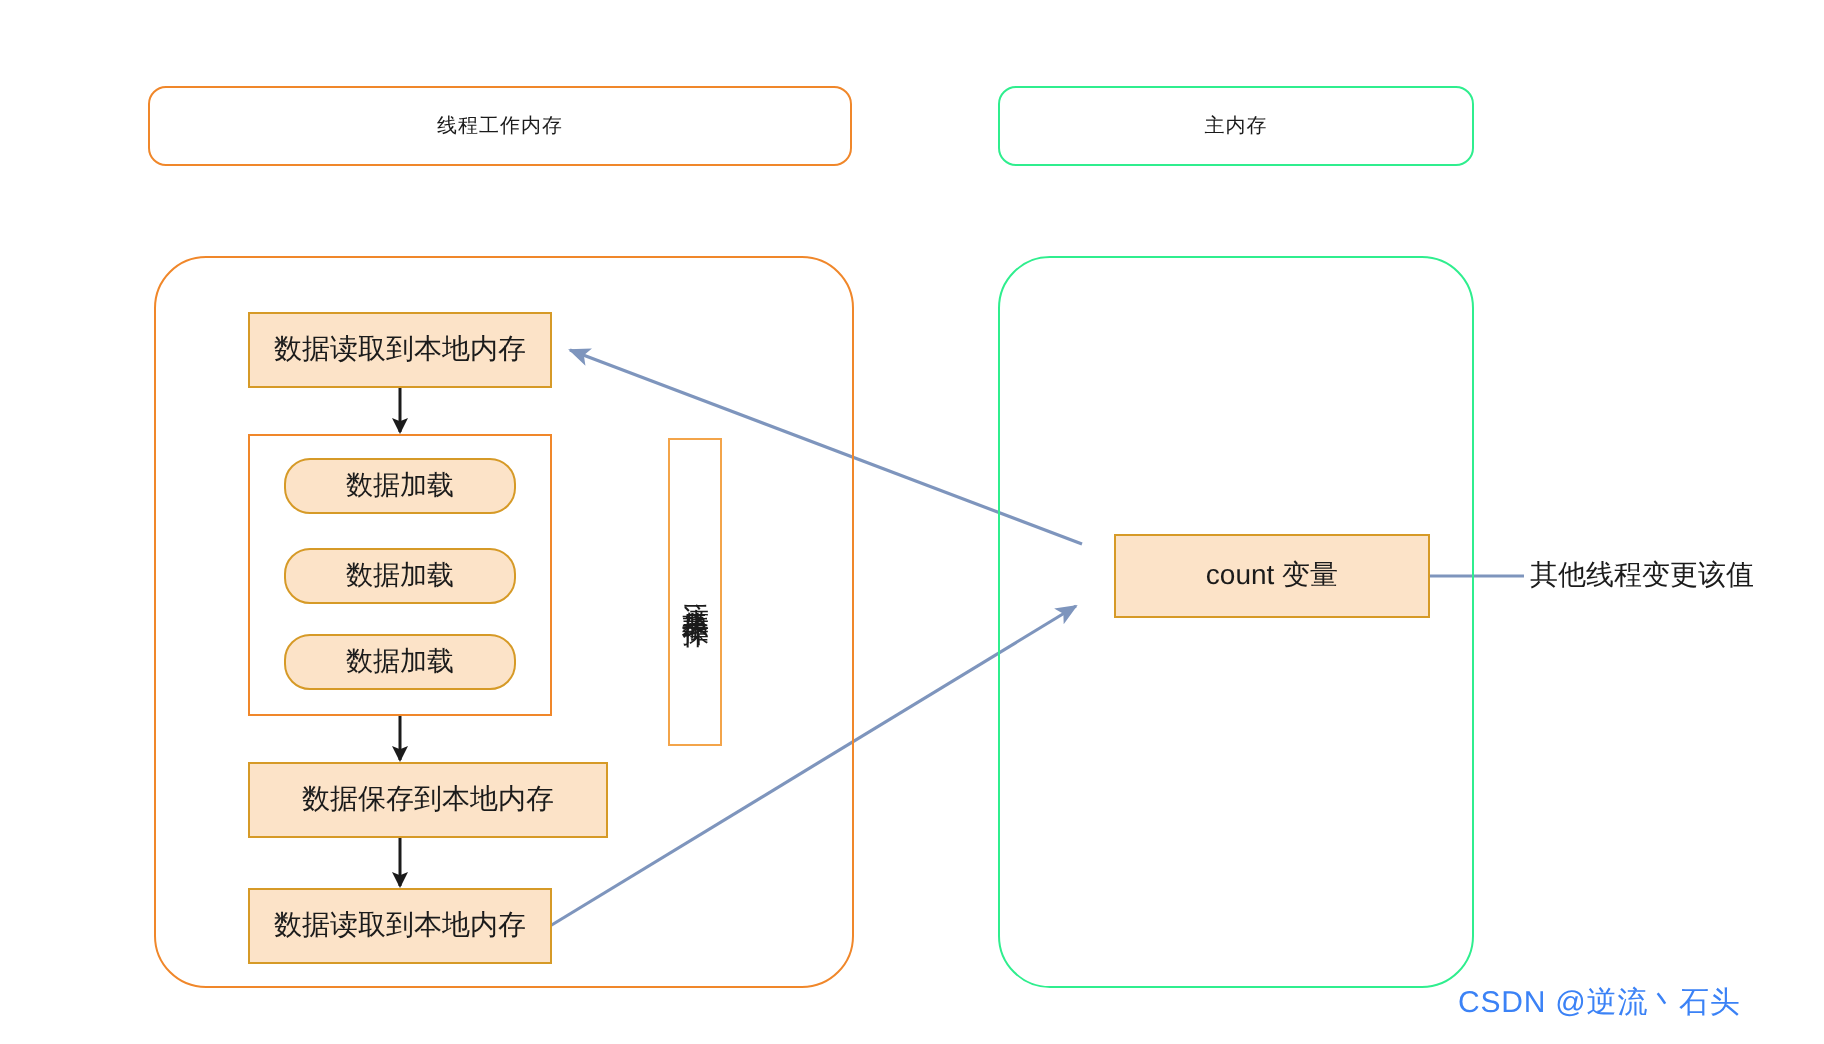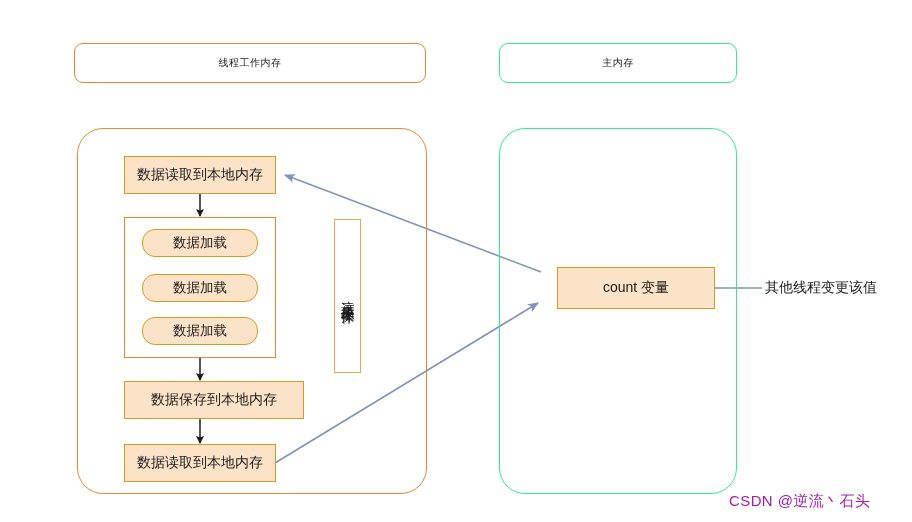--- a/index.html
+++ b/index.html
@@ -99,21 +99,21 @@
     position: absolute;
     font-size: 14px;
     color: #1b1b1b;
     white-space: nowrap;
   }
 
   
   .watermark {
     position: absolute;
     font-size: 15px;
-    color: #a21caf;
+    color: #3b82f6;
     white-space: nowrap;
     letter-spacing: 0.4px;
   }
 </style>
 </head>
 <body>
 
 <div id="canvas">
 
   <svg id="svg-layer" viewBox="0 0 912 522" xmlns="http://www.w3.org/2000/svg">

